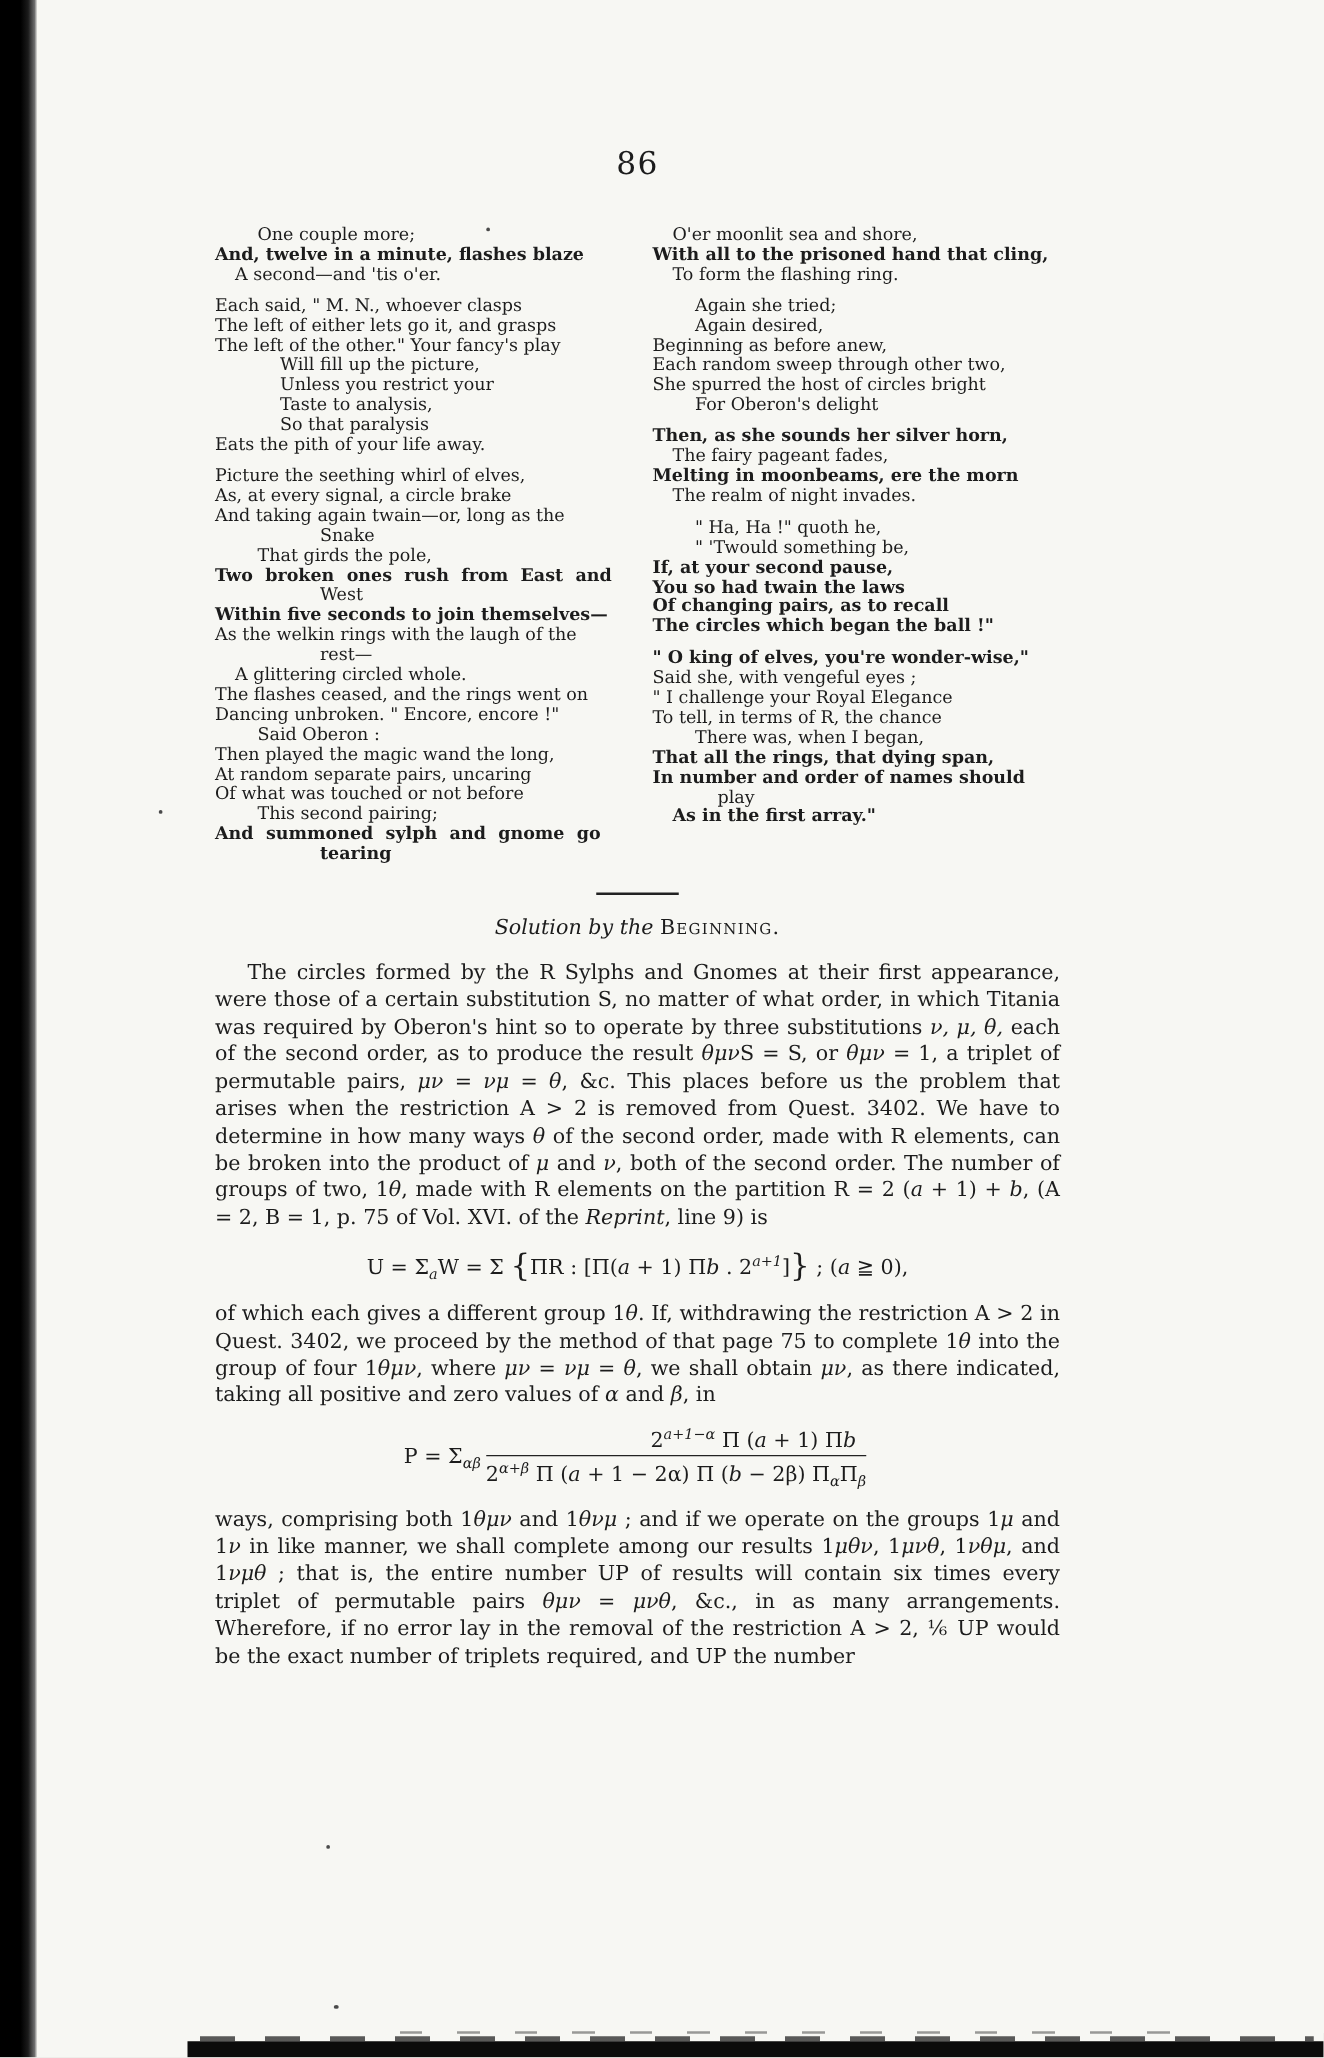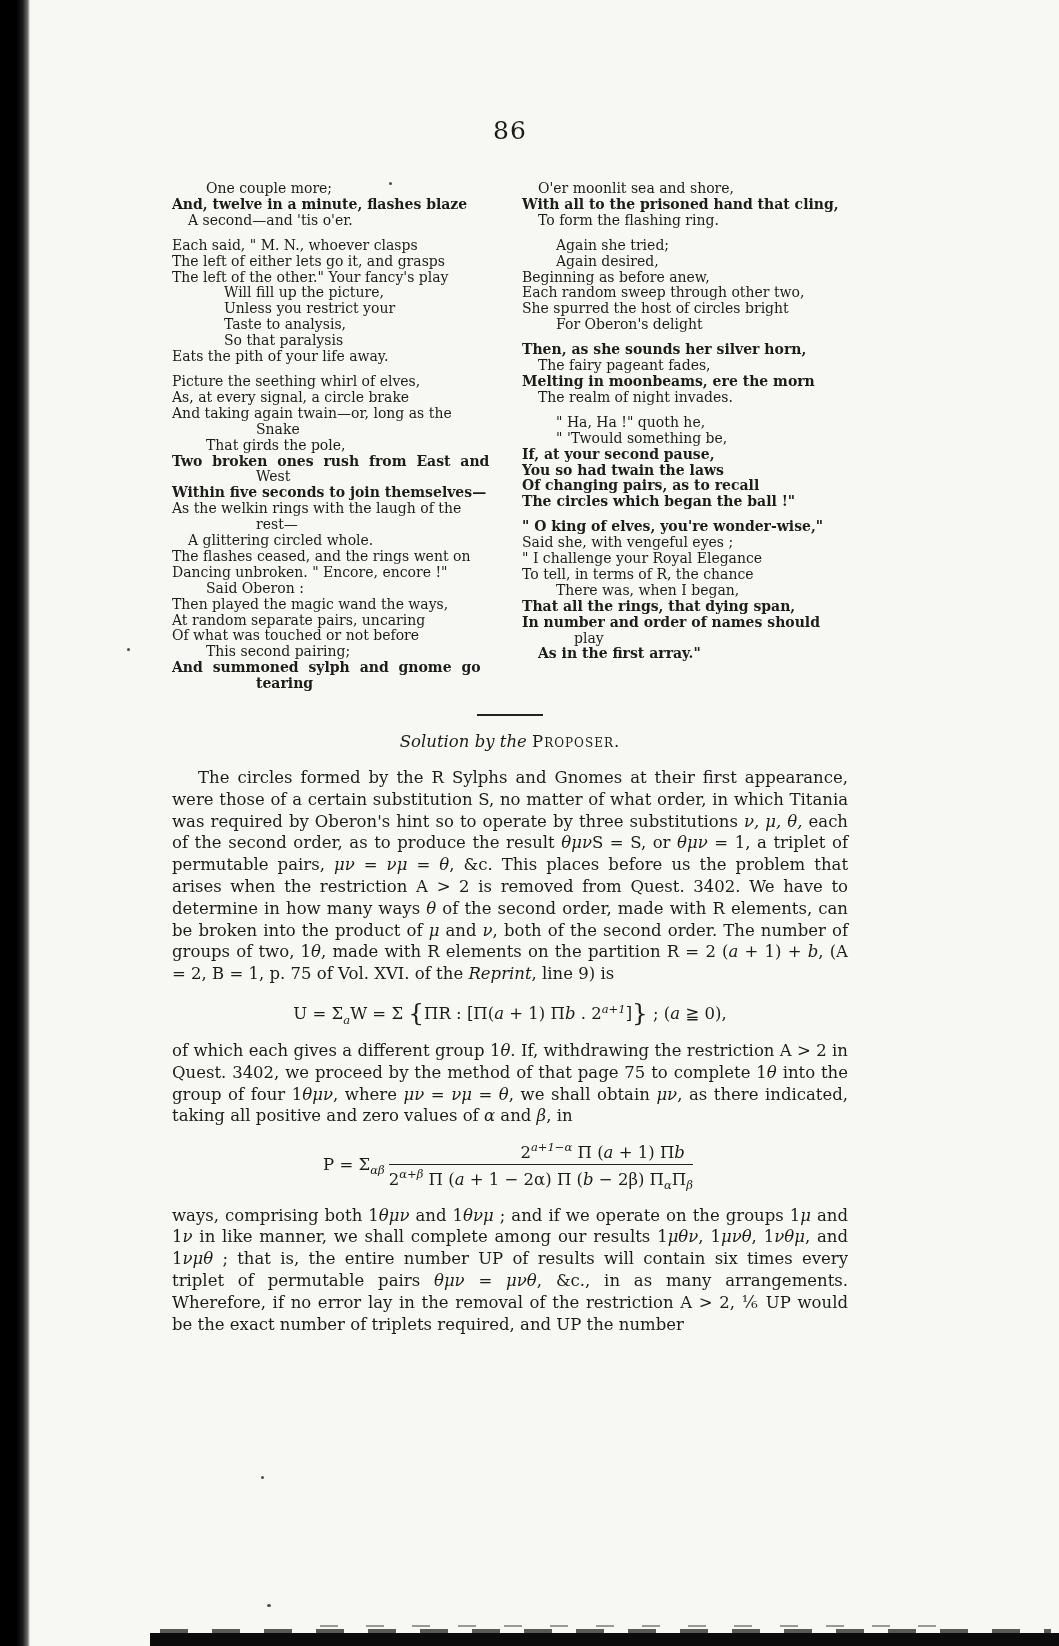--- a/index.html
+++ b/index.html
@@ -75,21 +75,21 @@
           <div class="pline ind2">That girds the pole,</div>
           <div class="pline bold wide">Two broken ones rush from East and</div>
           <div class="pline ind4">West</div>
           <div class="pline bold">Within five seconds to join themselves—</div>
           <div class="pline">As the welkin rings with the laugh of the</div>
           <div class="pline ind4">rest—</div>
           <div class="pline ind1">A glittering circled whole.</div>
           <div class="pline">The flashes ceased, and the rings went on</div>
           <div class="pline">Dancing unbroken.   " Encore, encore !"</div>
           <div class="pline ind2">Said Oberon :</div>
-          <div class="pline">Then played the magic wand the ways,</div>
+          <div class="pline">Then played the magic wand the long,</div>
           <div class="pline">At random separate pairs, uncaring</div>
           <div class="pline">Of what was touched or not before</div>
           <div class="pline ind2">This second pairing;</div>
           <div class="pline bold wide">And summoned sylph and gnome go</div>
           <div class="pline ind4 bold">tearing</div>
         </div>
       <div class="pcol">
 
       <div class="pline ind1">O'er moonlit sea and shore,</div>
           <div class="pline bold">With all to the prisoned hand that cling,</div>
@@ -118,21 +118,21 @@
           <div class="pline bold">That all the rings, that dying span,</div>
           <div class="pline bold">In number and order of names should</div>
           <div class="pline ind3">play</div>
           <div class="pline ind1 bold">As in the first array."</div>
         </div>
     </div>
 
     <hr class="rule">
 
     <div class="heading">
-      <span class="pre">Solution by the </span><span class="sc">Proposer.</span>
+      <span class="pre">Solution by the </span><span class="sc">Beginning.</span>
     </div>
 
     <p class="para indent-first"><span>The circles formed by the R Sylphs and Gnomes at their first appearance, were those of a certain substitution S, no matter of what order, in which Titania was required by Oberon's hint so to operate by three substitutions </span><span class="it">ν, μ, θ,</span><span> each of the second order, as to produce the result </span><span class="it">θμν</span><span>S = S, or </span><span class="it">θμν</span><span> = 1, a triplet of permutable pairs, </span><span class="it">μν = νμ = θ</span><span>, &amp;c.   This places before us the problem that arises when the restriction A &gt; 2 is removed from Quest. 3402.   We have to determine in how many ways </span><span class="it">θ</span><span> of the second order, made with R elements, can be broken into the product of </span><span class="it">μ</span><span> and </span><span class="it">ν</span><span>, both of the second order.   The number of groups of two, 1</span><span class="it">θ</span><span>, made with R elements on the partition R = 2 (</span><span class="it">a</span><span> + 1) + </span><span class="it">b</span><span>,  (A = 2, B = 1, p. 75 of Vol. XVI. of the </span><span class="it">Reprint</span><span>, line 9) is</span></p>
 
     <div class="equation"><span>U = Σ</span><span class="sub">a</span><span>W = Σ  </span><span class="big">{</span><span>ΠR : [Π(</span><span class="it">a</span><span> + 1) Π</span><span class="it">b</span><span> . 2</span><span class="sup">a+1</span><span>]</span><span class="big">}</span><span> ;   (</span><span class="it">a</span><span> ≧ 0),</span></div>
 
     <p class="para"><span>of which each gives a different group 1</span><span class="it">θ</span><span>.   If,  withdrawing the restriction A &gt; 2 in Quest. 3402,  we proceed by the method of that page 75 to complete 1</span><span class="it">θ</span><span> into the group of four 1</span><span class="it">θμν</span><span>, where </span><span class="it">μν = νμ = θ</span><span>,  we shall obtain </span><span class="it">μν</span><span>, as there indicated, taking all positive and zero values of </span><span class="it">α</span><span> and </span><span class="it">β</span><span>, in</span></p>
 
     <div class="equation">
       <span><span>P = Σ</span><span class="sub">αβ</span></span><span class="frac"><span class="num"><span>2</span><span class="sup">a+1−α</span><span> Π (</span><span class="it">a</span><span> + 1) Π</span><span class="it">b</span></span><span class="den"><span>2</span><span class="sup">α+β</span><span> Π (</span><span class="it">a</span><span> + 1 − 2α) Π (</span><span class="it">b</span><span> − 2β) Π</span><span class="sub">α</span><span>Π</span><span class="sub">β</span></span></span>

